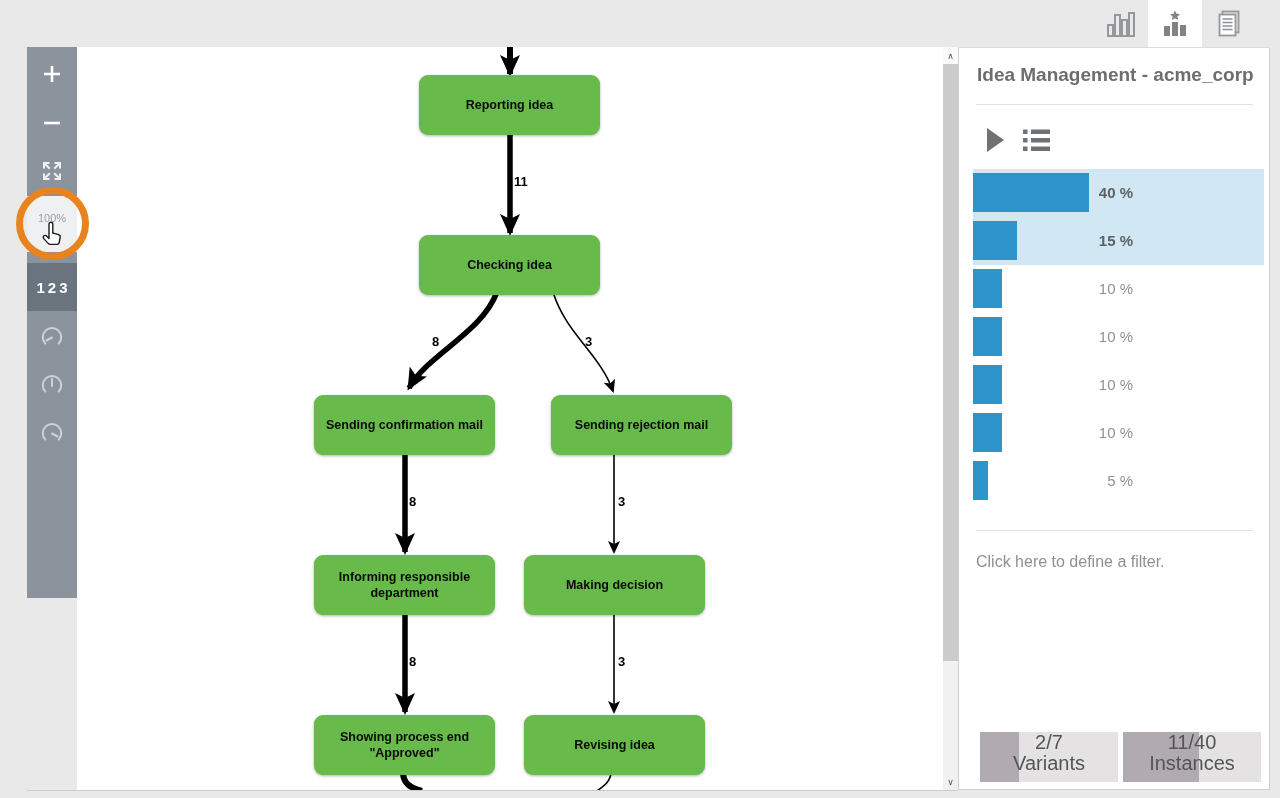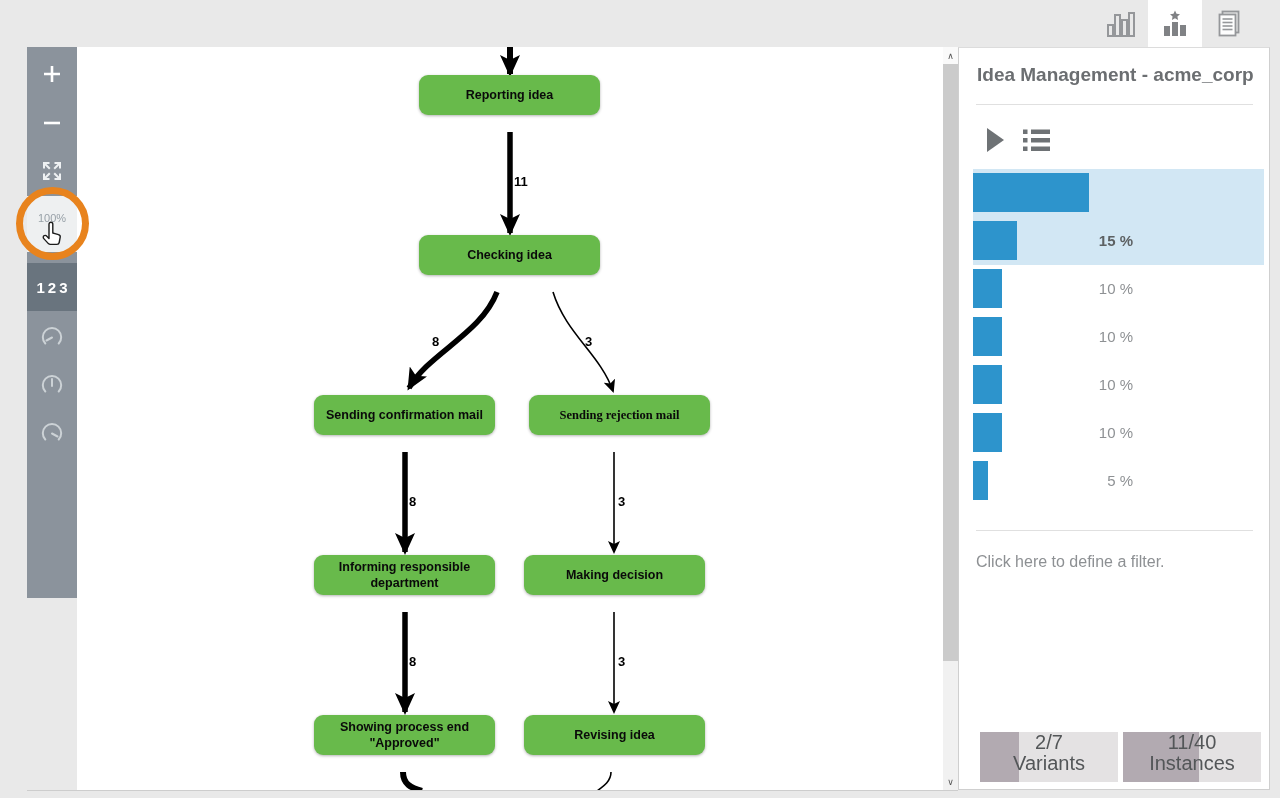--- a/index.html
+++ b/index.html
@@ -22,26 +22,26 @@
                    align-items:flex-start; padding-top:16px; }
   .btn-numbers   { top:216px; height:48px; background:#69747e; color:#ffffff; font-size:15px;
                    font-weight:bold; letter-spacing:3px; padding-left:3px; }
   .btn-gauge-1 { top:277px; height:26px; }
   .btn-gauge-2 { top:325px; height:26px; }
   .btn-gauge-3 { top:373px; height:26px; }
 
   
   .canvas { position:absolute; left:77px; top:47px; width:866px; height:743px; background:#ffffff; overflow:hidden; }
   .edges { position:absolute; left:0; top:0; }
-  .node { position:absolute; width:181px; height:40px; background:#68ba4b; border-radius:9px;
+  .node { position:absolute; width:181px; height:60px; background:#68ba4b; border-radius:9px;
           display:flex; align-items:center; justify-content:center; text-align:center;
           font-size:12.5px; font-weight:bold; color:#0a0a0a; line-height:1.3; padding:0 12px;
           box-shadow:0 1px 3px rgba(0,0,0,0.30); cursor:pointer; }
   .node-a { left:342px; top:28px; }  .node-b { left:342px; top:188px; }
-  .node-c { left:237px; top:348px; } .node-d { left:452px; top:348px;font-family:Liberation Serif, serif; }
+  .node-c { left:237px; top:348px; } .node-d { left:474px; top:348px; }
   .node-e { left:237px; top:508px; } .node-f { left:447px; top:508px; }
   .node-g { left:237px; top:668px; } .node-h { left:447px; top:668px; }
   .edge-label { position:absolute; font-size:13px; font-weight:bold; color:#000; line-height:16px; }
   .lbl-0 { left:437px; top:127px; } .lbl-1 { left:355px; top:287px; } .lbl-2 { left:508px; top:287px; }
   .lbl-3 { left:332px; top:447px; } .lbl-4 { left:541px; top:447px; }
   .lbl-5 { left:332px; top:607px; } .lbl-6 { left:541px; top:607px; }
 
   
   .vscroll { position:absolute; left:943px; top:47px; width:15px; height:743px; background:#f1f1f1; }
   .scroll-arrow { position:absolute; left:0; width:15px; height:17px; background:#fafafa; color:#555;
@@ -258,20 +258,21 @@
             <rect x="8" y="9" width="19" height="4.5"></rect>
           <rect x="0" y="17.5" width="4.5" height="4.5"></rect>
             <rect x="8" y="17.5" width="19" height="4.5"></rect>
         </g>
       </svg>
     </div>
 
     <div class="variant-chart" id="variant-chart">
         <div class="vrow sel" style="background: rgb(210, 231, 244);">
           <div class="vbar" style="width: 116px; background: rgb(45, 148, 204);"></div>
+          <div class="vlabel">40 %</div>
         </div>
         <div class="vrow sel" style="background: rgb(210, 231, 244);">
           <div class="vbar" style="width: 44px; background: rgb(45, 148, 204);"></div>
           <div class="vlabel">15 %</div>
         </div>
         <div class="vrow">
           <div class="vbar" style="width: 29px; background: rgb(45, 148, 204);"></div>
           <div class="vlabel">10 %</div>
         </div>
         <div class="vrow">

